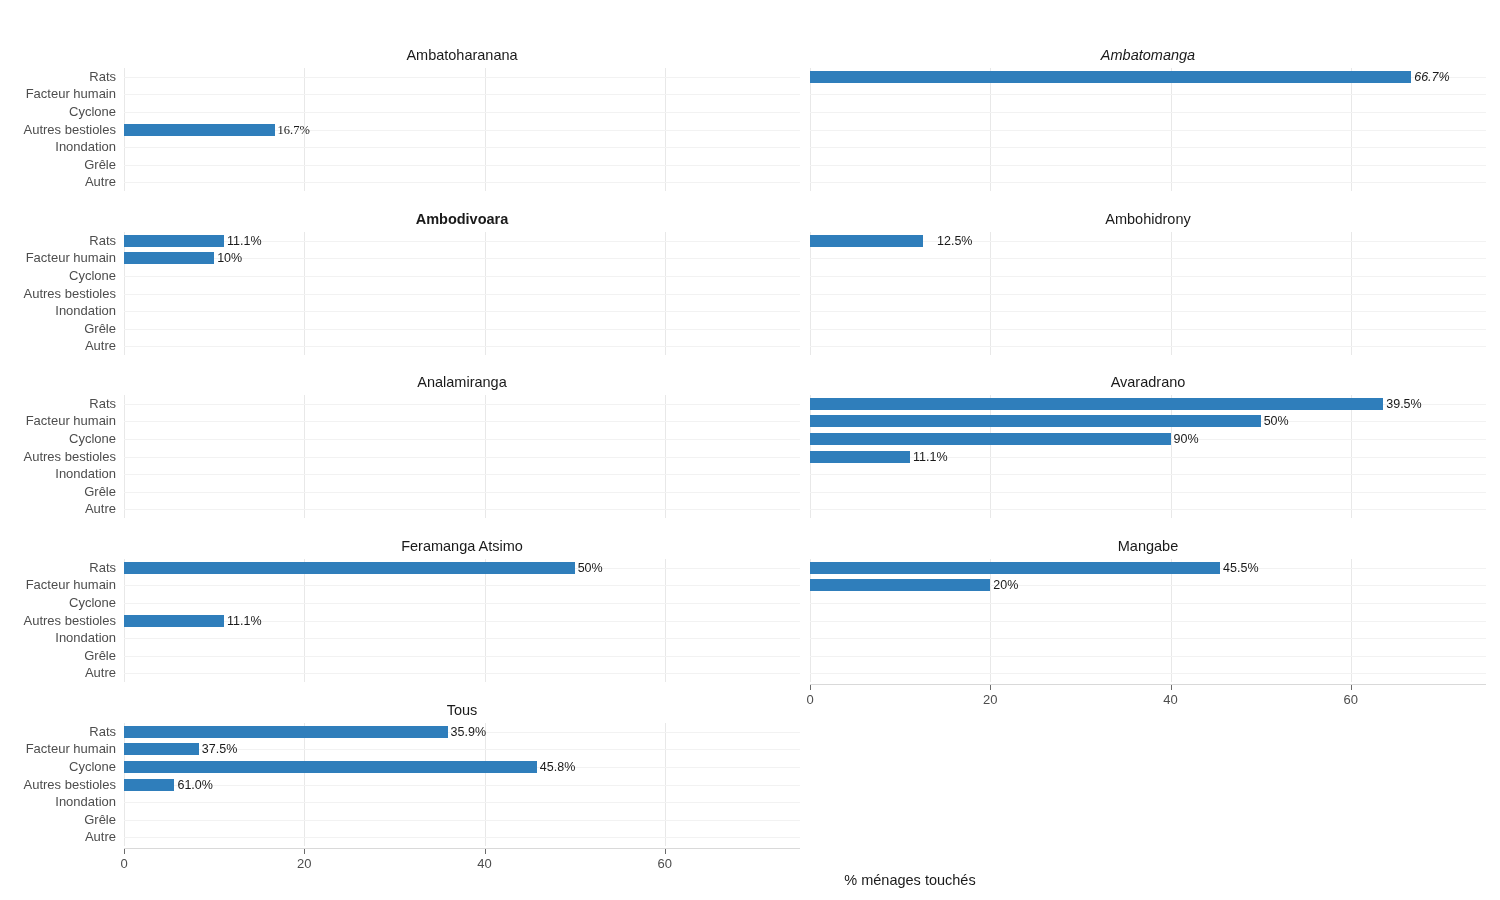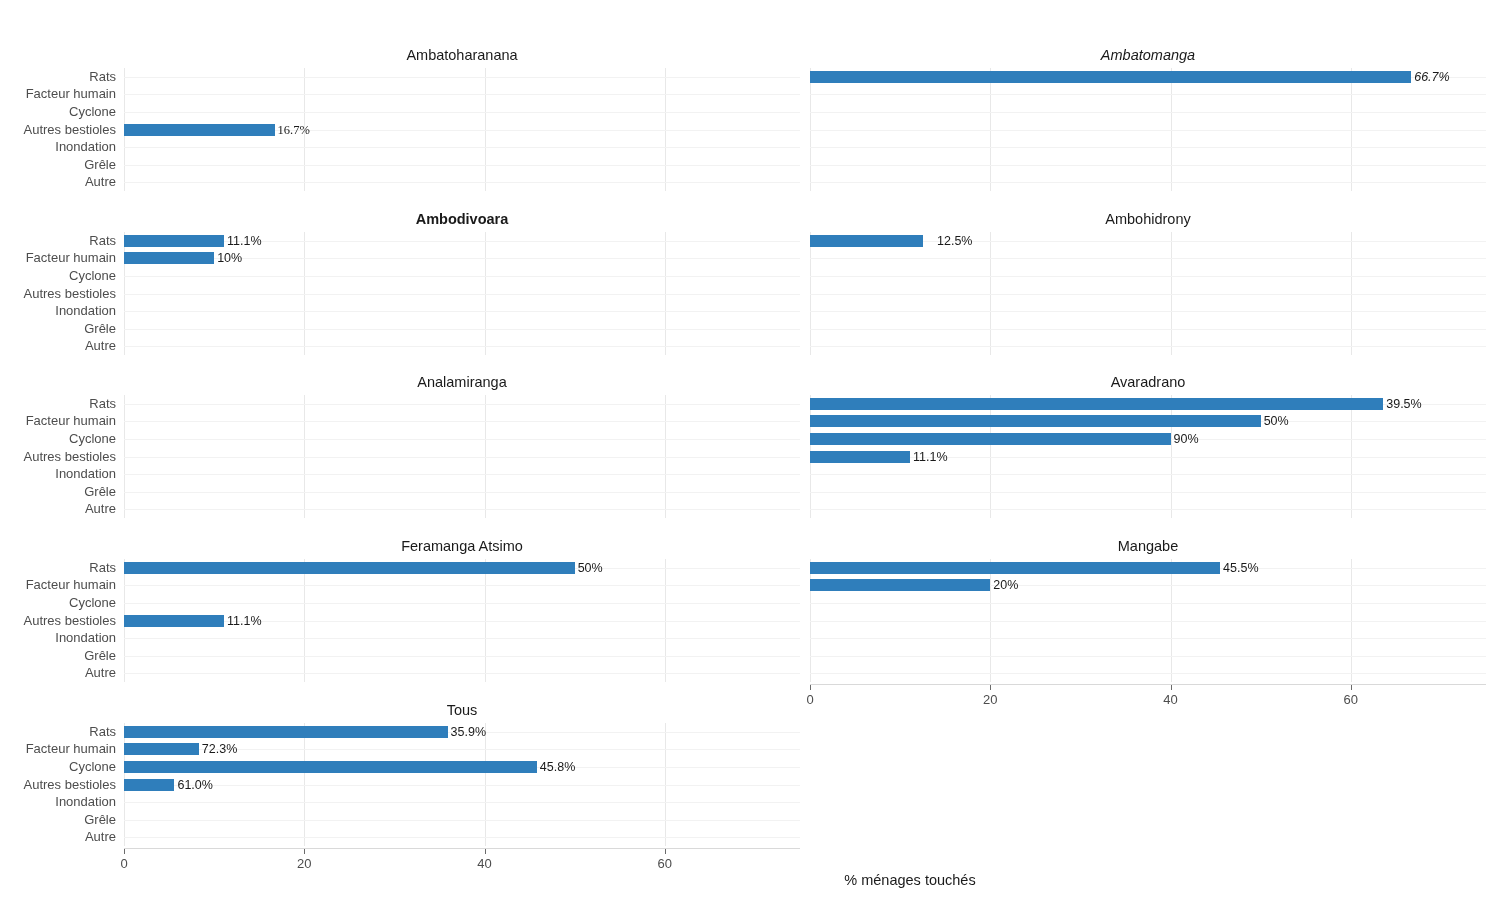--- a/index.html
+++ b/index.html
@@ -144,21 +144,21 @@
         <div class="row-line" style="top: 8.8px;"></div>
         <div class="row-line" style="top: 26.4px;"></div>
         <div class="row-line" style="top: 44px;"></div>
         <div class="row-line" style="top: 61.6px;"></div>
         <div class="row-line" style="top: 79.2px;"></div>
         <div class="row-line" style="top: 96.8px;"></div>
         <div class="row-line" style="top: 114.4px;"></div>
         <div class="bar" style="left: 0px; top: 2.8px; width: 323.579px; height: 12px; background: rgb(47, 126, 187);"></div>
         <div class="bar-lab" style="left: 326.579px; top: 2.8px;">35.9%</div>
         <div class="bar" style="left: 0px; top: 20.4px; width: 74.8107px; height: 12px; background: rgb(47, 126, 187);"></div>
-        <div class="bar-lab" style="left: 77.8107px; top: 20.4px;">72.3%</div>
+        <div class="bar-lab" style="left: 77.8107px; top: 20.4px;">37.5%</div>
         <div class="bar" style="left: 0px; top: 38px; width: 412.811px; height: 12px; background: rgb(47, 126, 187);"></div>
         <div class="bar-lab" style="left: 415.811px; top: 38px;">45.8%</div>
         <div class="bar" style="left: 0px; top: 55.6px; width: 50.4747px; height: 12px; background: rgb(47, 126, 187);"></div>
         <div class="bar-lab" style="left: 53.4747px; top: 55.6px;">61.0%</div>
       </div>
       <div class="cat-label" style="width: 112px; left: 0px; top: 24.8px;">Rats</div>
       <div class="cat-label" style="width: 112px; left: 0px; top: 42.4px;">Facteur humain</div>
       <div class="cat-label" style="width: 112px; left: 0px; top: 60px;">Cyclone</div>
       <div class="cat-label" style="width: 112px; left: 0px; top: 77.6px;">Autres bestioles</div>
       <div class="cat-label" style="width: 112px; left: 0px; top: 95.2px;">Inondation</div>

